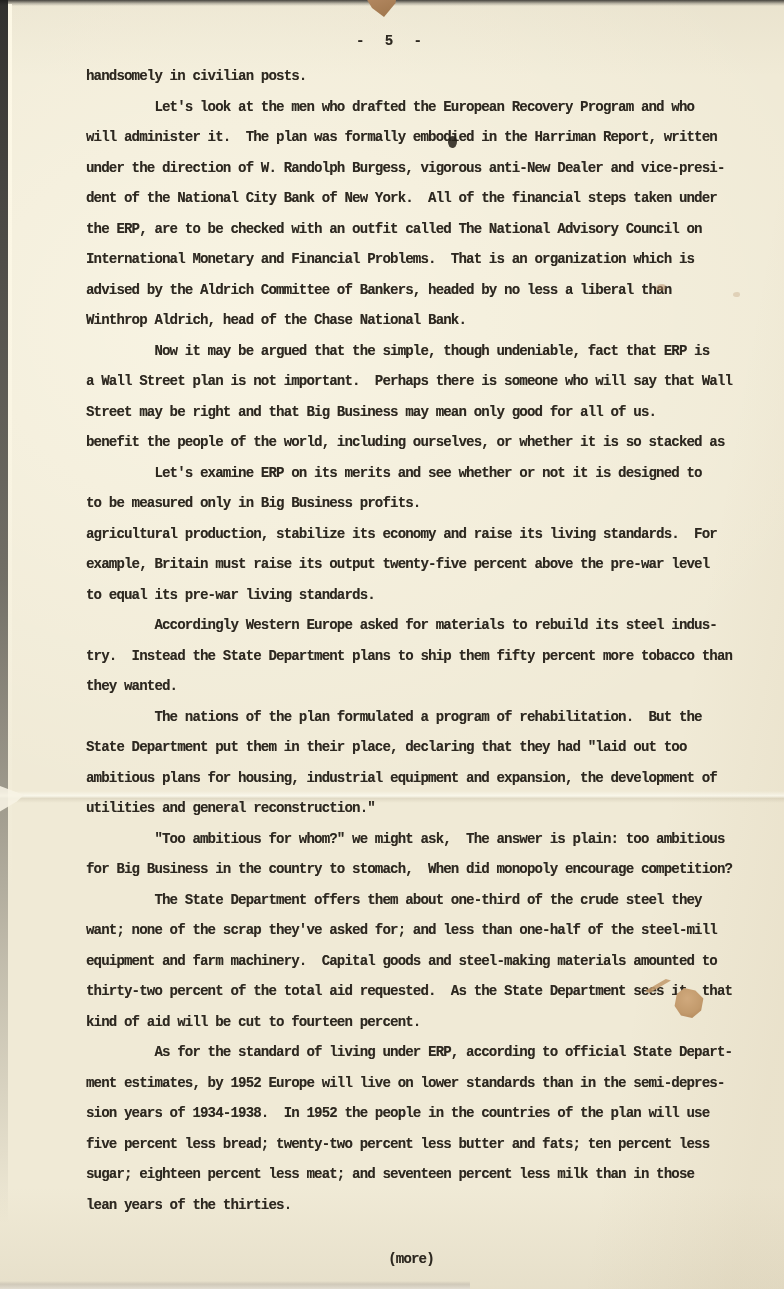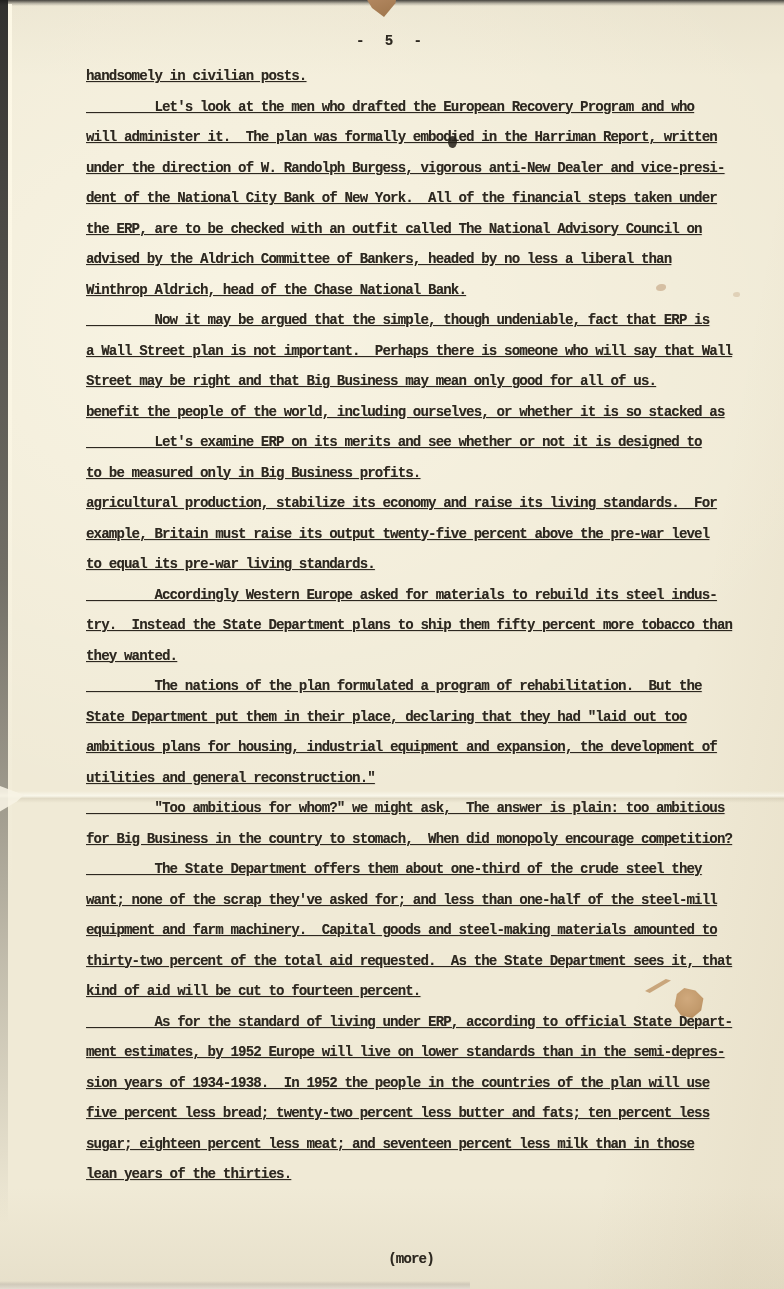--- a/index.html
+++ b/index.html
@@ -93,21 +93,20 @@
     letter-spacing: 6px;
     white-space: pre;
   }
   .body-lines {
     position: absolute; left: 86px; top: 61px; width: 660px;
   }
   .body-lines .line {
     height: 30.5px;
     line-height: 30.5px;
     white-space: pre;
-    text-decoration: underline;
   }
   .footer-more {
     position: absolute; left: 0; top: 1251px; width: 100%;
     text-align: center;
     padding-left: 38px;
     box-sizing: border-box;
     white-space: pre;
   }
 </style>
 </head>
@@ -127,20 +126,21 @@
 
   <div class="typed page-number">- 5 -</div>
 
   <div class="typed body-lines" id="body-lines">
       <div class="line">handsomely in civilian posts.</div>
       <div class="line">         Let's look at the men who drafted the European Recovery Program and who</div>
       <div class="line">will administer it.  The plan was formally embodied in the Harriman Report, written</div>
       <div class="line">under the direction of W. Randolph Burgess, vigorous anti-New Dealer and vice-presi-</div>
       <div class="line">dent of the National City Bank of New York.  All of the financial steps taken under</div>
       <div class="line">the ERP, are to be checked with an outfit called The National Advisory Council on</div>
+      <div class="line">International Monetary and Financial Problems.  That is an organization which is</div>
       <div class="line">advised by the Aldrich Committee of Bankers, headed by no less a liberal than</div>
       <div class="line">Winthrop Aldrich, head of the Chase National Bank.</div>
       <div class="line">         Now it may be argued that the simple, though undeniable, fact that ERP is</div>
       <div class="line">a Wall Street plan is not important.  Perhaps there is someone who will say that Wall</div>
       <div class="line">Street may be right and that Big Business may mean only good for all of us.</div>
       <div class="line">benefit the people of the world, including ourselves, or whether it is so stacked as</div>
       <div class="line">         Let's examine ERP on its merits and see whether or not it is designed to</div>
       <div class="line">to be measured only in Big Business profits.</div>
       <div class="line">agricultural production, stabilize its economy and raise its living standards.  For</div>
       <div class="line">example, Britain must raise its output twenty-five percent above the pre-war level</div>

